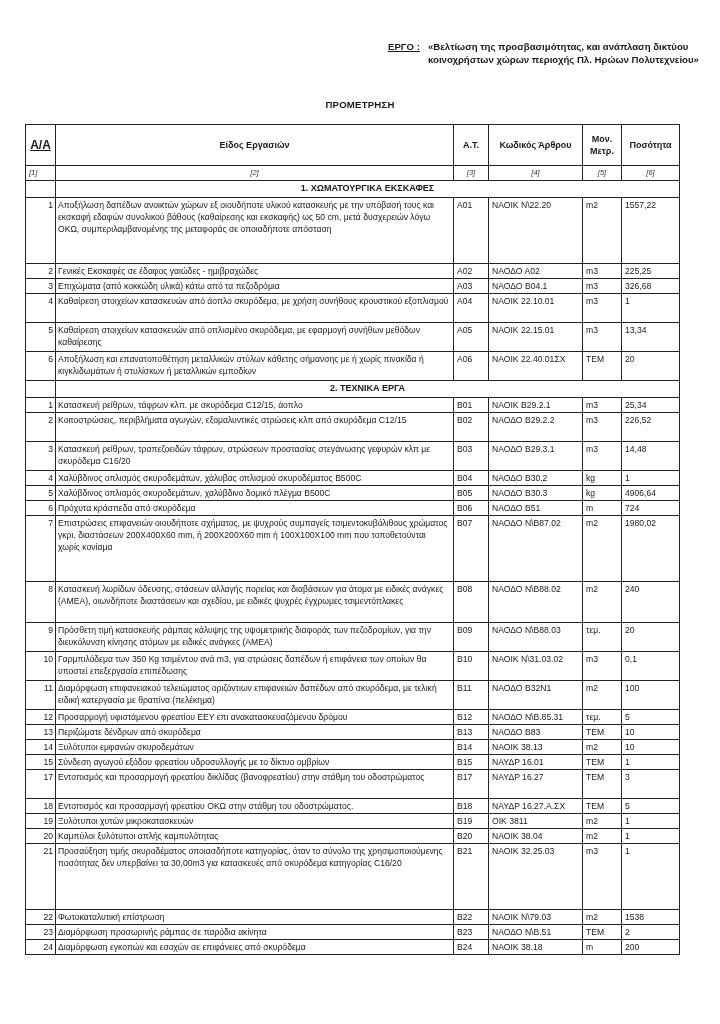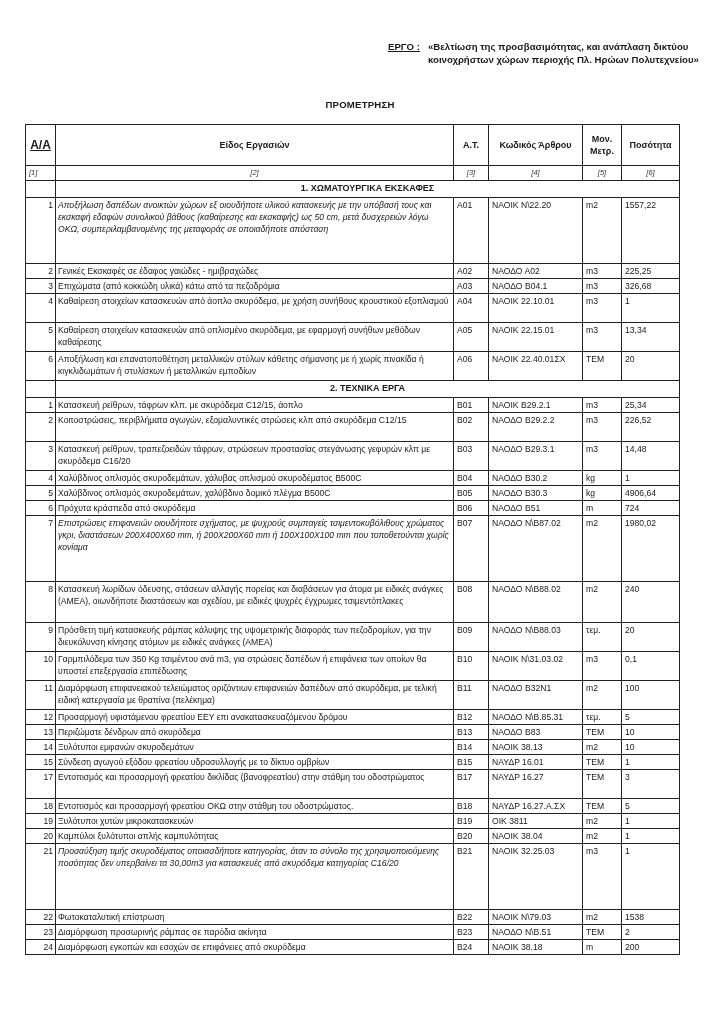--- a/index.html
+++ b/index.html
@@ -24,21 +24,21 @@
   td, th { border: 1px solid #222; padding: 1px 3px; vertical-align: top; line-height: 12px; }
   th { font-weight: bold; font-size: 9px; text-align: center; vertical-align: middle; height: 38px; }
   th.aa { font-size: 12px; text-decoration: underline; }
   tr.colnum td { font-style: italic; font-size: 7.5px; text-align: center; height: 12px; color: #333; }
   tr.colnum td:first-child { text-align: left; }
   tr.section td.stitle { font-weight: bold; font-size: 9px; height: 14px; text-align: center; }
   td.num { text-align: right; padding-right: 2px; }
   td.ctr { text-align: left; }
   td.qty { text-align: left; padding-right: 20px; }
   td.desc { padding-left: 2px; }
-  td.tall4 { height: 63px; font-style: italic; }
+  td.tall4 { height: 63px; }
   td.tall3 { height: 38px; }
   td.tall2 { height: 26px; }
   td.tall1 { height: 12px; }
 </style>
 </head>
 <body>
 
 <div class="project">
   <span class="lbl">ΕΡΓΟ :</span>
   <span class="txt">«Βελτίωση της προσβασιμότητας, και ανάπλαση δικτύου κοινοχρήστων χώρων περιοχής Πλ. Ηρώων Πολυτεχνείου»</span>

